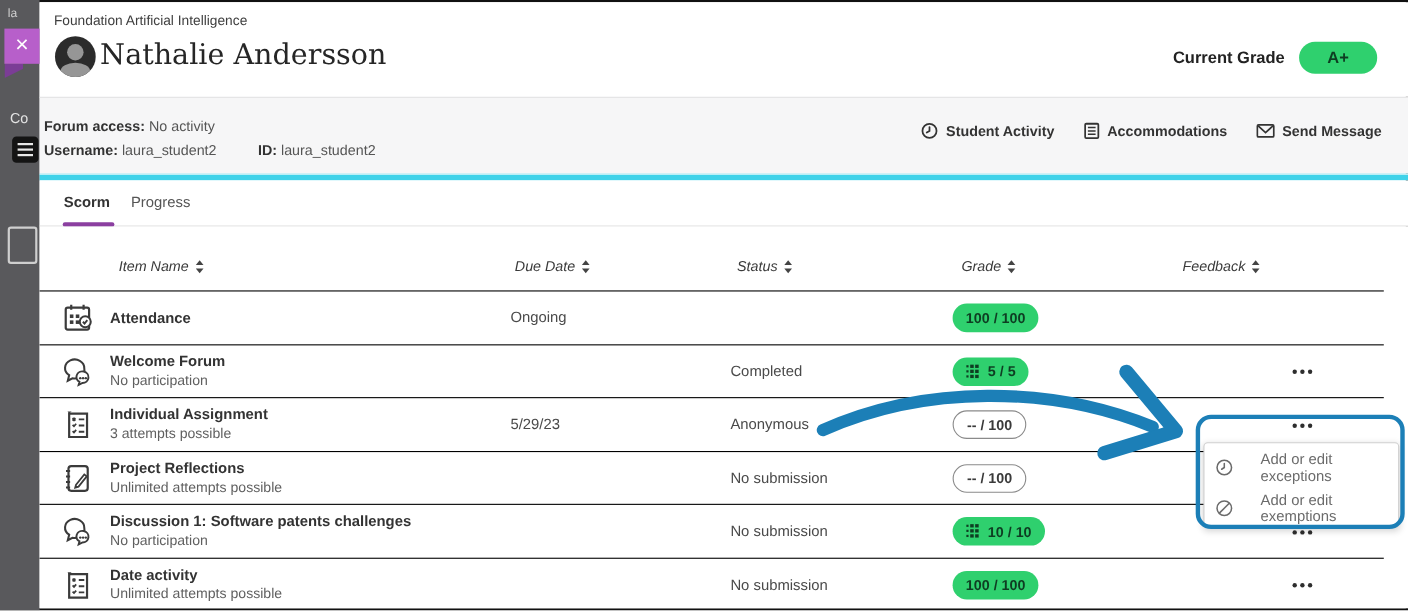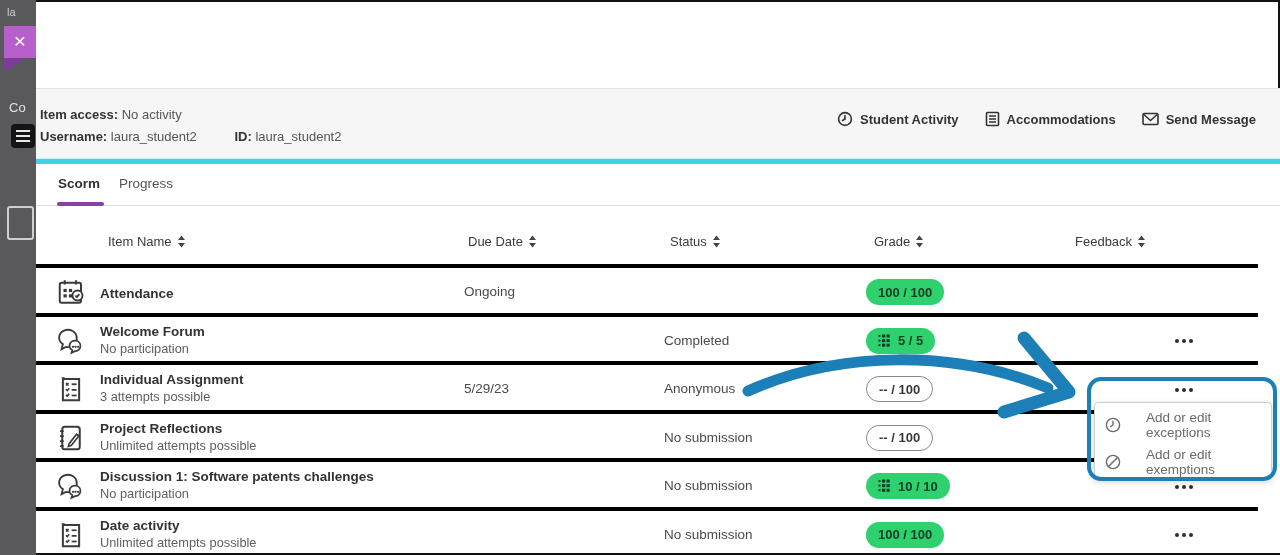--- a/index.html
+++ b/index.html
@@ -51,22 +51,22 @@
   .tabsbar { position:absolute; left:36px; top:164px; right:0; height:42px; background:#fff;
              border-bottom:1px solid #dedede; z-index:2; }
   .tab { position:absolute; top:12px; font-size:13.5px; cursor:pointer; }
   .tab-grades { left:22px; font-weight:600; color:#333; }
   .tab-progress { left:83px; color:#555; }
   .tab-underline { position:absolute; left:21px; bottom:-1px; width:47px; height:4px; background:#8b3fa0; border-radius:2px; }
 
   
   .content { position:absolute; left:36px; top:206px; right:0; bottom:2px; background:#fff; z-index:2; }
   .thead { position:absolute; top:28px; left:0; right:22px; height:30px; font-size:13px; color:#3a3a3a; }
-  .th { position:absolute; display:flex; align-items:center; gap:5px; cursor:pointer; }
-  .row { position:absolute; left:0; right:22px; height:49px; border-top:4px solid #000000; }
+  .th { position:absolute; display:flex; align-items:flex-end; gap:5px; cursor:pointer;font-style:italic; }
+  .row { position:absolute; left:0; right:22px; height:49px; border-top:1px solid #000000; }
   .cell-icon { position:absolute; left:20px; top:9px; width:30px; height:30px; }
   .cell-title { position:absolute; left:64px; top:7px; }
   .cell-title.single { top:16px; }
   .row-title { font-size:13.5px; font-weight:600; color:#333; cursor:pointer; }
   .row-sub { font-size:12.8px; color:#5f5f5f; margin-top:2px; }
   .cell-due { position:absolute; left:428px; top:16px; font-size:13.5px; color:#4a4a4a; }
   .cell-status { position:absolute; left:628px; top:16px; font-size:13.5px; color:#4a4a4a; }
   .cell-grade { position:absolute; left:830px; top:11px; }
   .pill { height:26px; min-width:66px; padding:0 12px; border-radius:13px; display:inline-flex;
           align-items:center; justify-content:center; gap:6px; font-size:13px; cursor:pointer;text-align:right; }
@@ -98,24 +98,36 @@
       <i style="top:6px;"></i>
         <i style="top:11px;"></i>
         <i style="top:16px;"></i>
     </div>
     <div class="strip-box"></div>
   </div>
 
   <div class="close-btn">×</div>
   <div class="close-tail"></div>
 
+  <div class="hdr">
+    <div class="course-title">Foundation Artificial Intelligence</div>
+    <div class="avatar">
+        <div class="head"></div>
+        <div class="body"></div>
+      </div>
+    <div class="student-name">Nathalie Andersson</div>
+    <div class="cur-grade-wrap">
+      <span class="cur-grade-label">Current Grade</span>
+      <span class="grade-badge">A+</span>
+    </div>
+  </div>
 
   <div class="infobar">
     <div class="ib-line ib-line1">
-      <b>Item access:</b>
+      <b>Forum access:</b>
       <span>No activity</span>
     </div>
     <div class="ib-line ib-line2">
       <b>Username:</b>
       <span>laura_student2</span>
       <b class="ib-id">ID:</b>
       <span>laura_student2</span>
     </div>
     <div class="ib-actions">
       <div class="ib-action">

